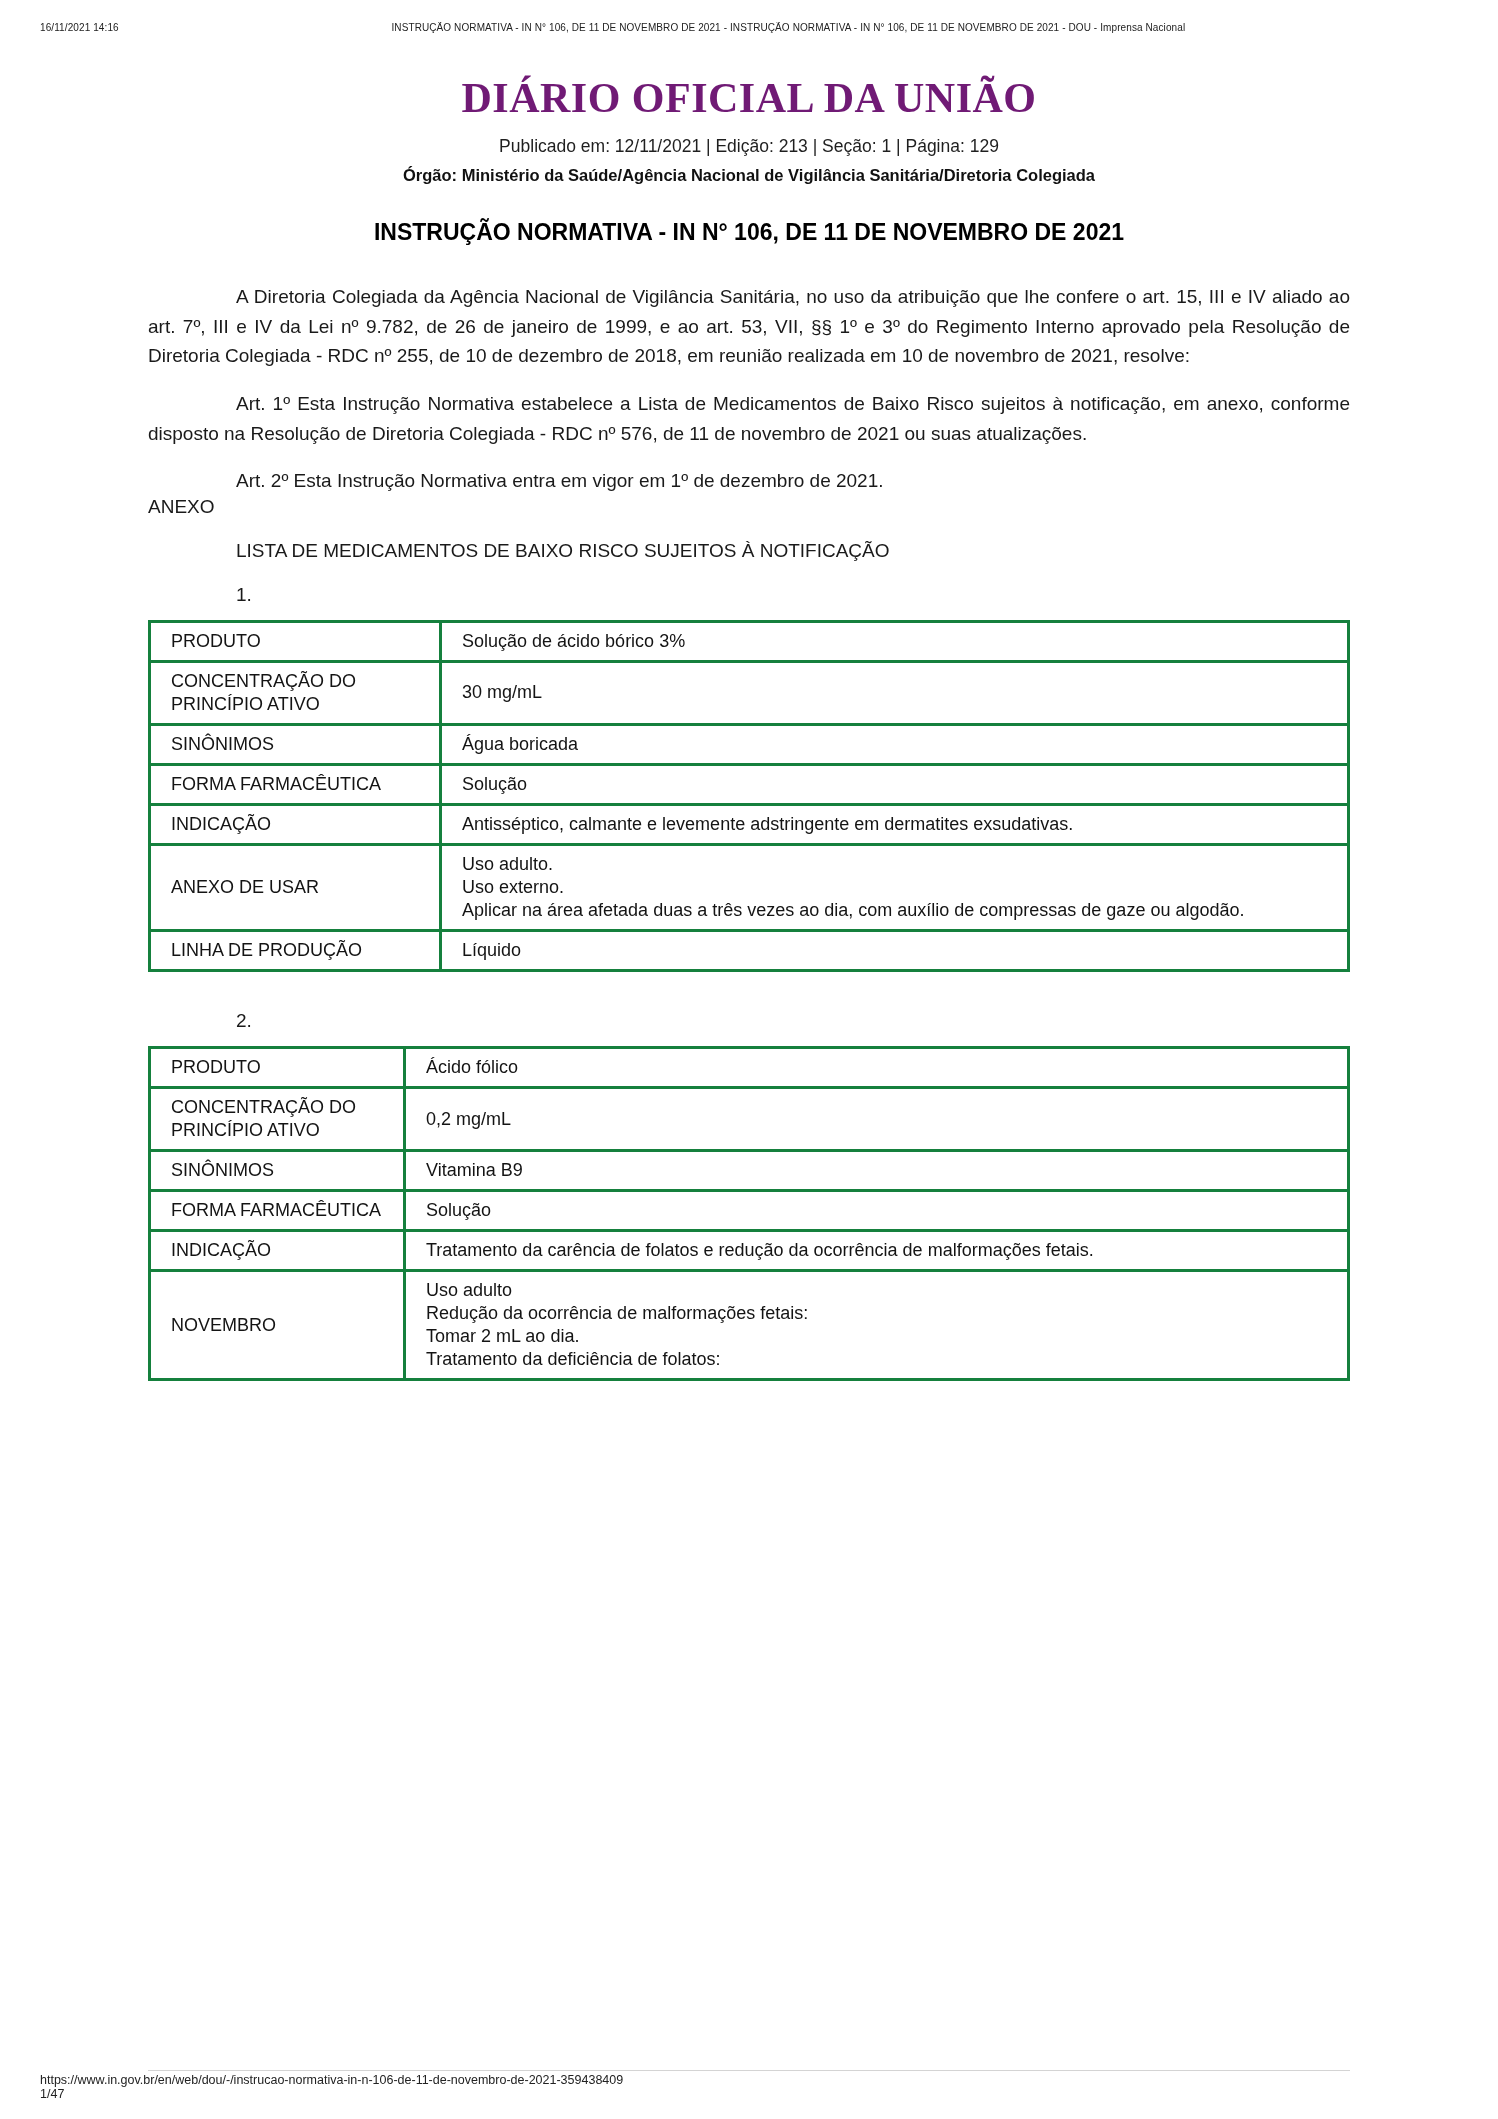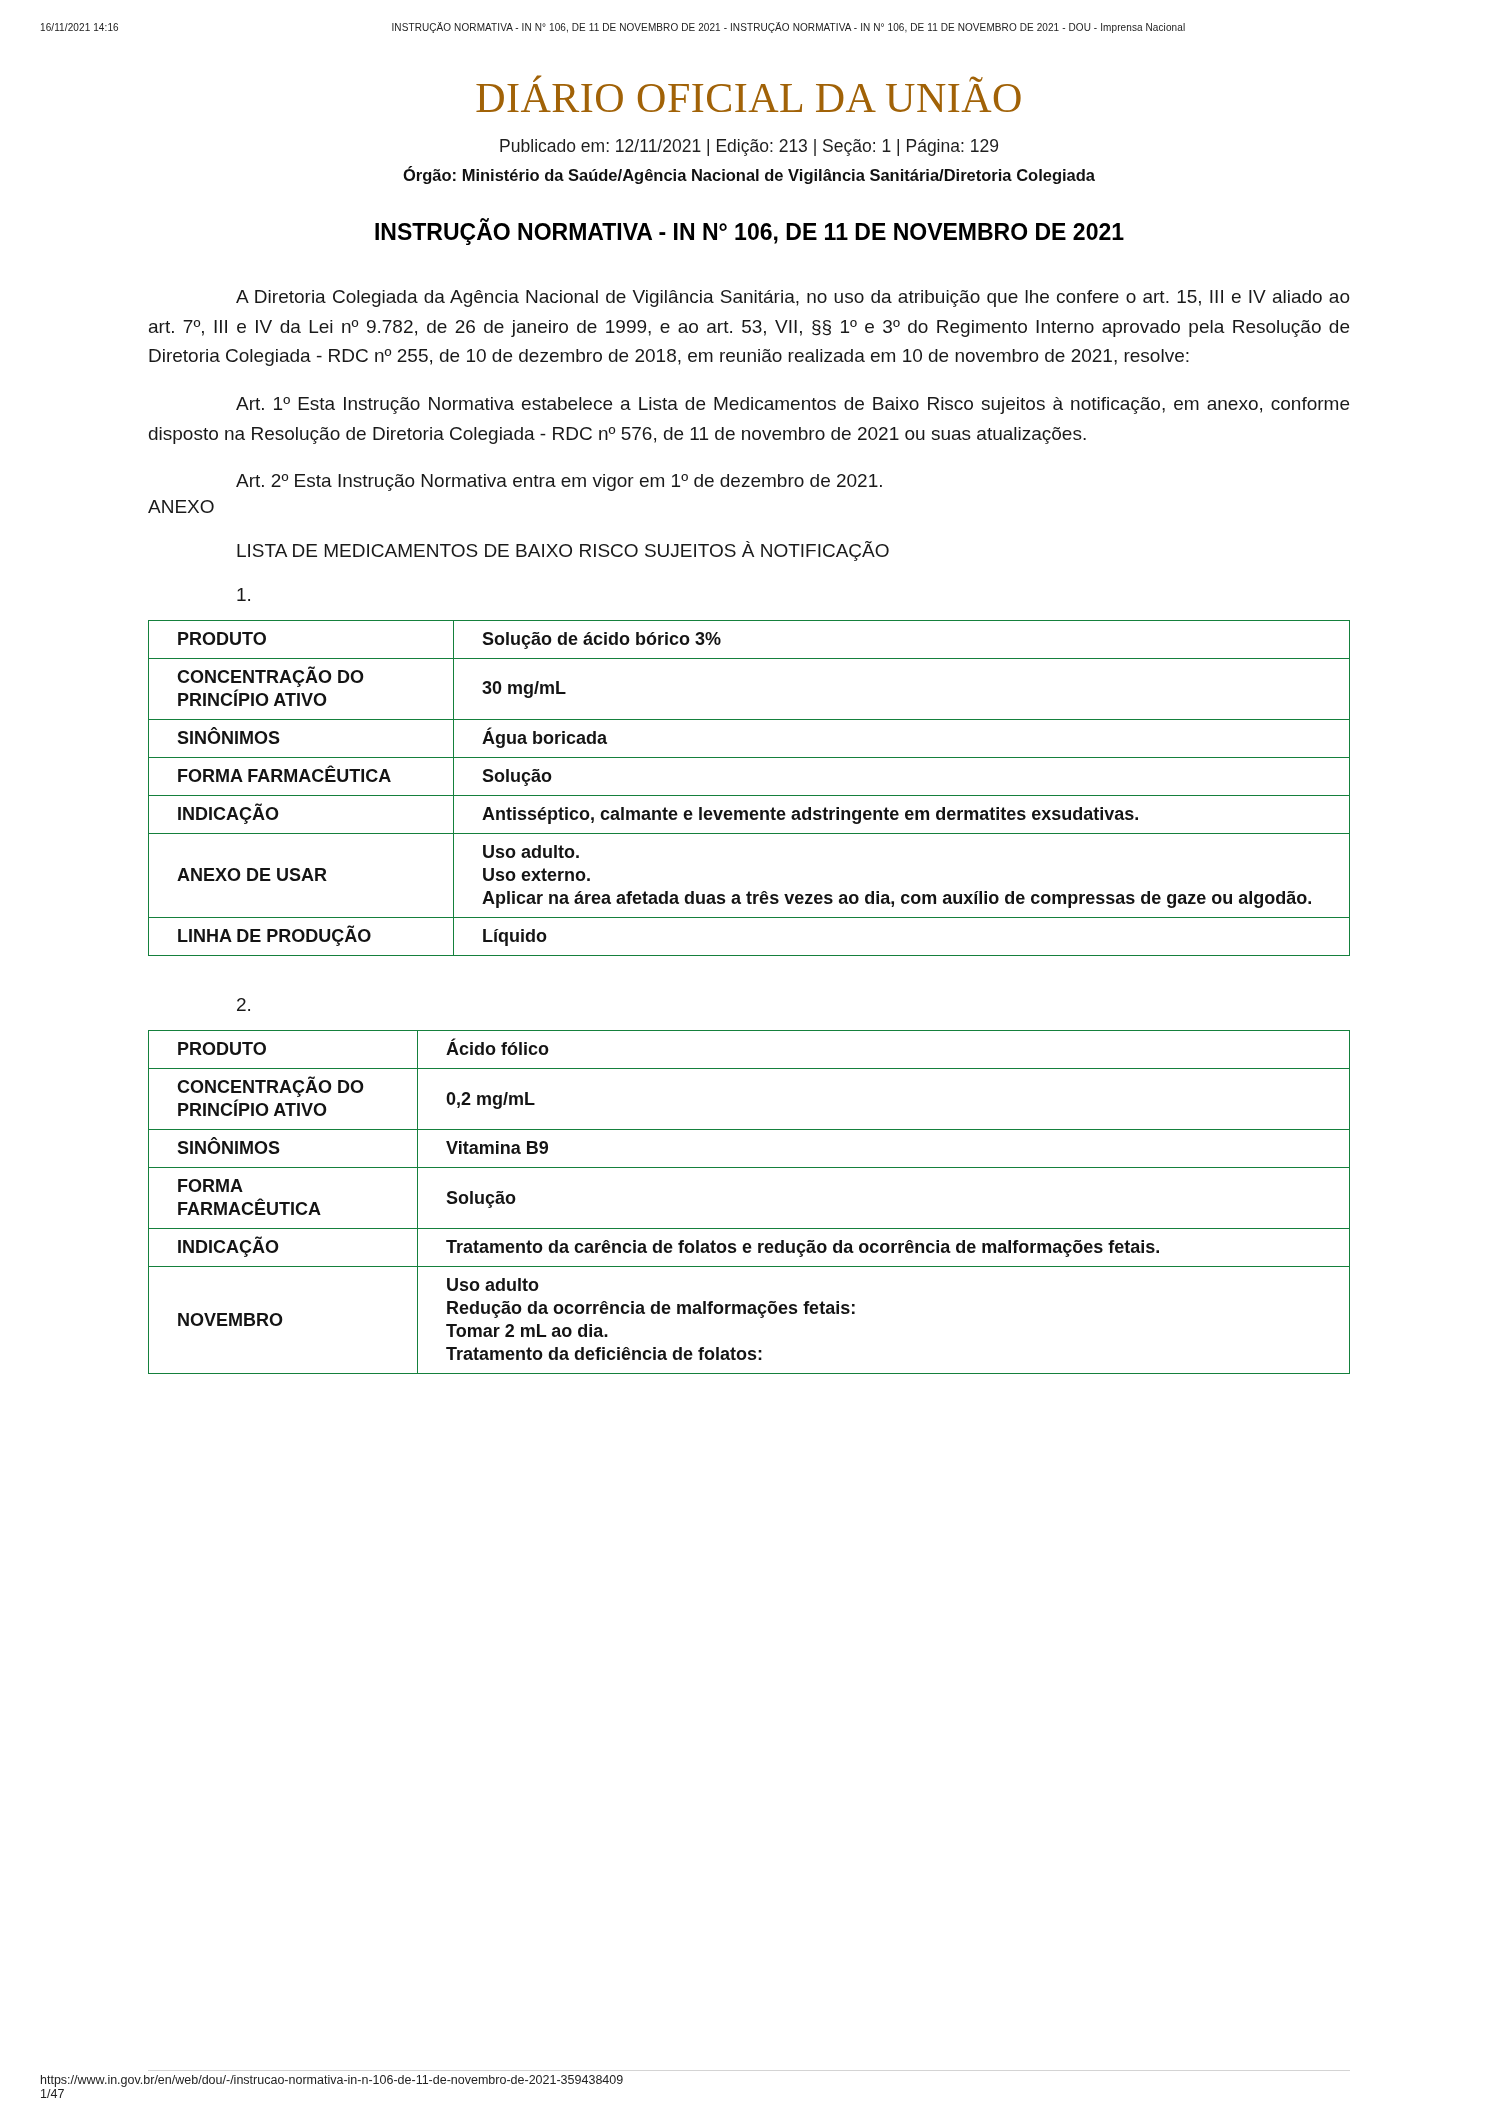--- a/index.html
+++ b/index.html
@@ -76,23 +76,23 @@
 
   
   .content {
     padding-top: 74px;
   }
   .masthead {
     text-align: center;
     font-family: "Liberation Serif", serif;
     font-size: 42px;
     letter-spacing: 0.5px;
-    color: #a16207;
+    color: #701a75;
     margin: 0 0 14px 0;
-    font-weight: 400;
+    font-weight: 700;
   }
   .pub-line {
     text-align: center;
     font-size: 17.5px;
     color: #1f1f1f;
     margin-bottom: 9px;
   }
   .organ-line {
     text-align: center;
     font-size: 16.5px;
@@ -162,27 +162,26 @@
   }
 
   
   table.med {
     width: 100%;
     border-collapse: collapse;
     table-layout: fixed;
     margin-bottom: 4px;
   }
   table.med td {
-    border: 1px solid #15803d;
-    padding: 7px 28px;
+    border: 3px solid #15803d;
+    padding: 7px 20px;
     font-size: 18px;
     line-height: 1.28;
     vertical-align: middle;
     color: #141414;
-    font-weight: bold;
   }
   table.med td.key {
     width: 248px;
   }
   table.med.t2 td.key {
     width: 212px;
   }
   table.med td.val {
     white-space: pre-line;
   }

